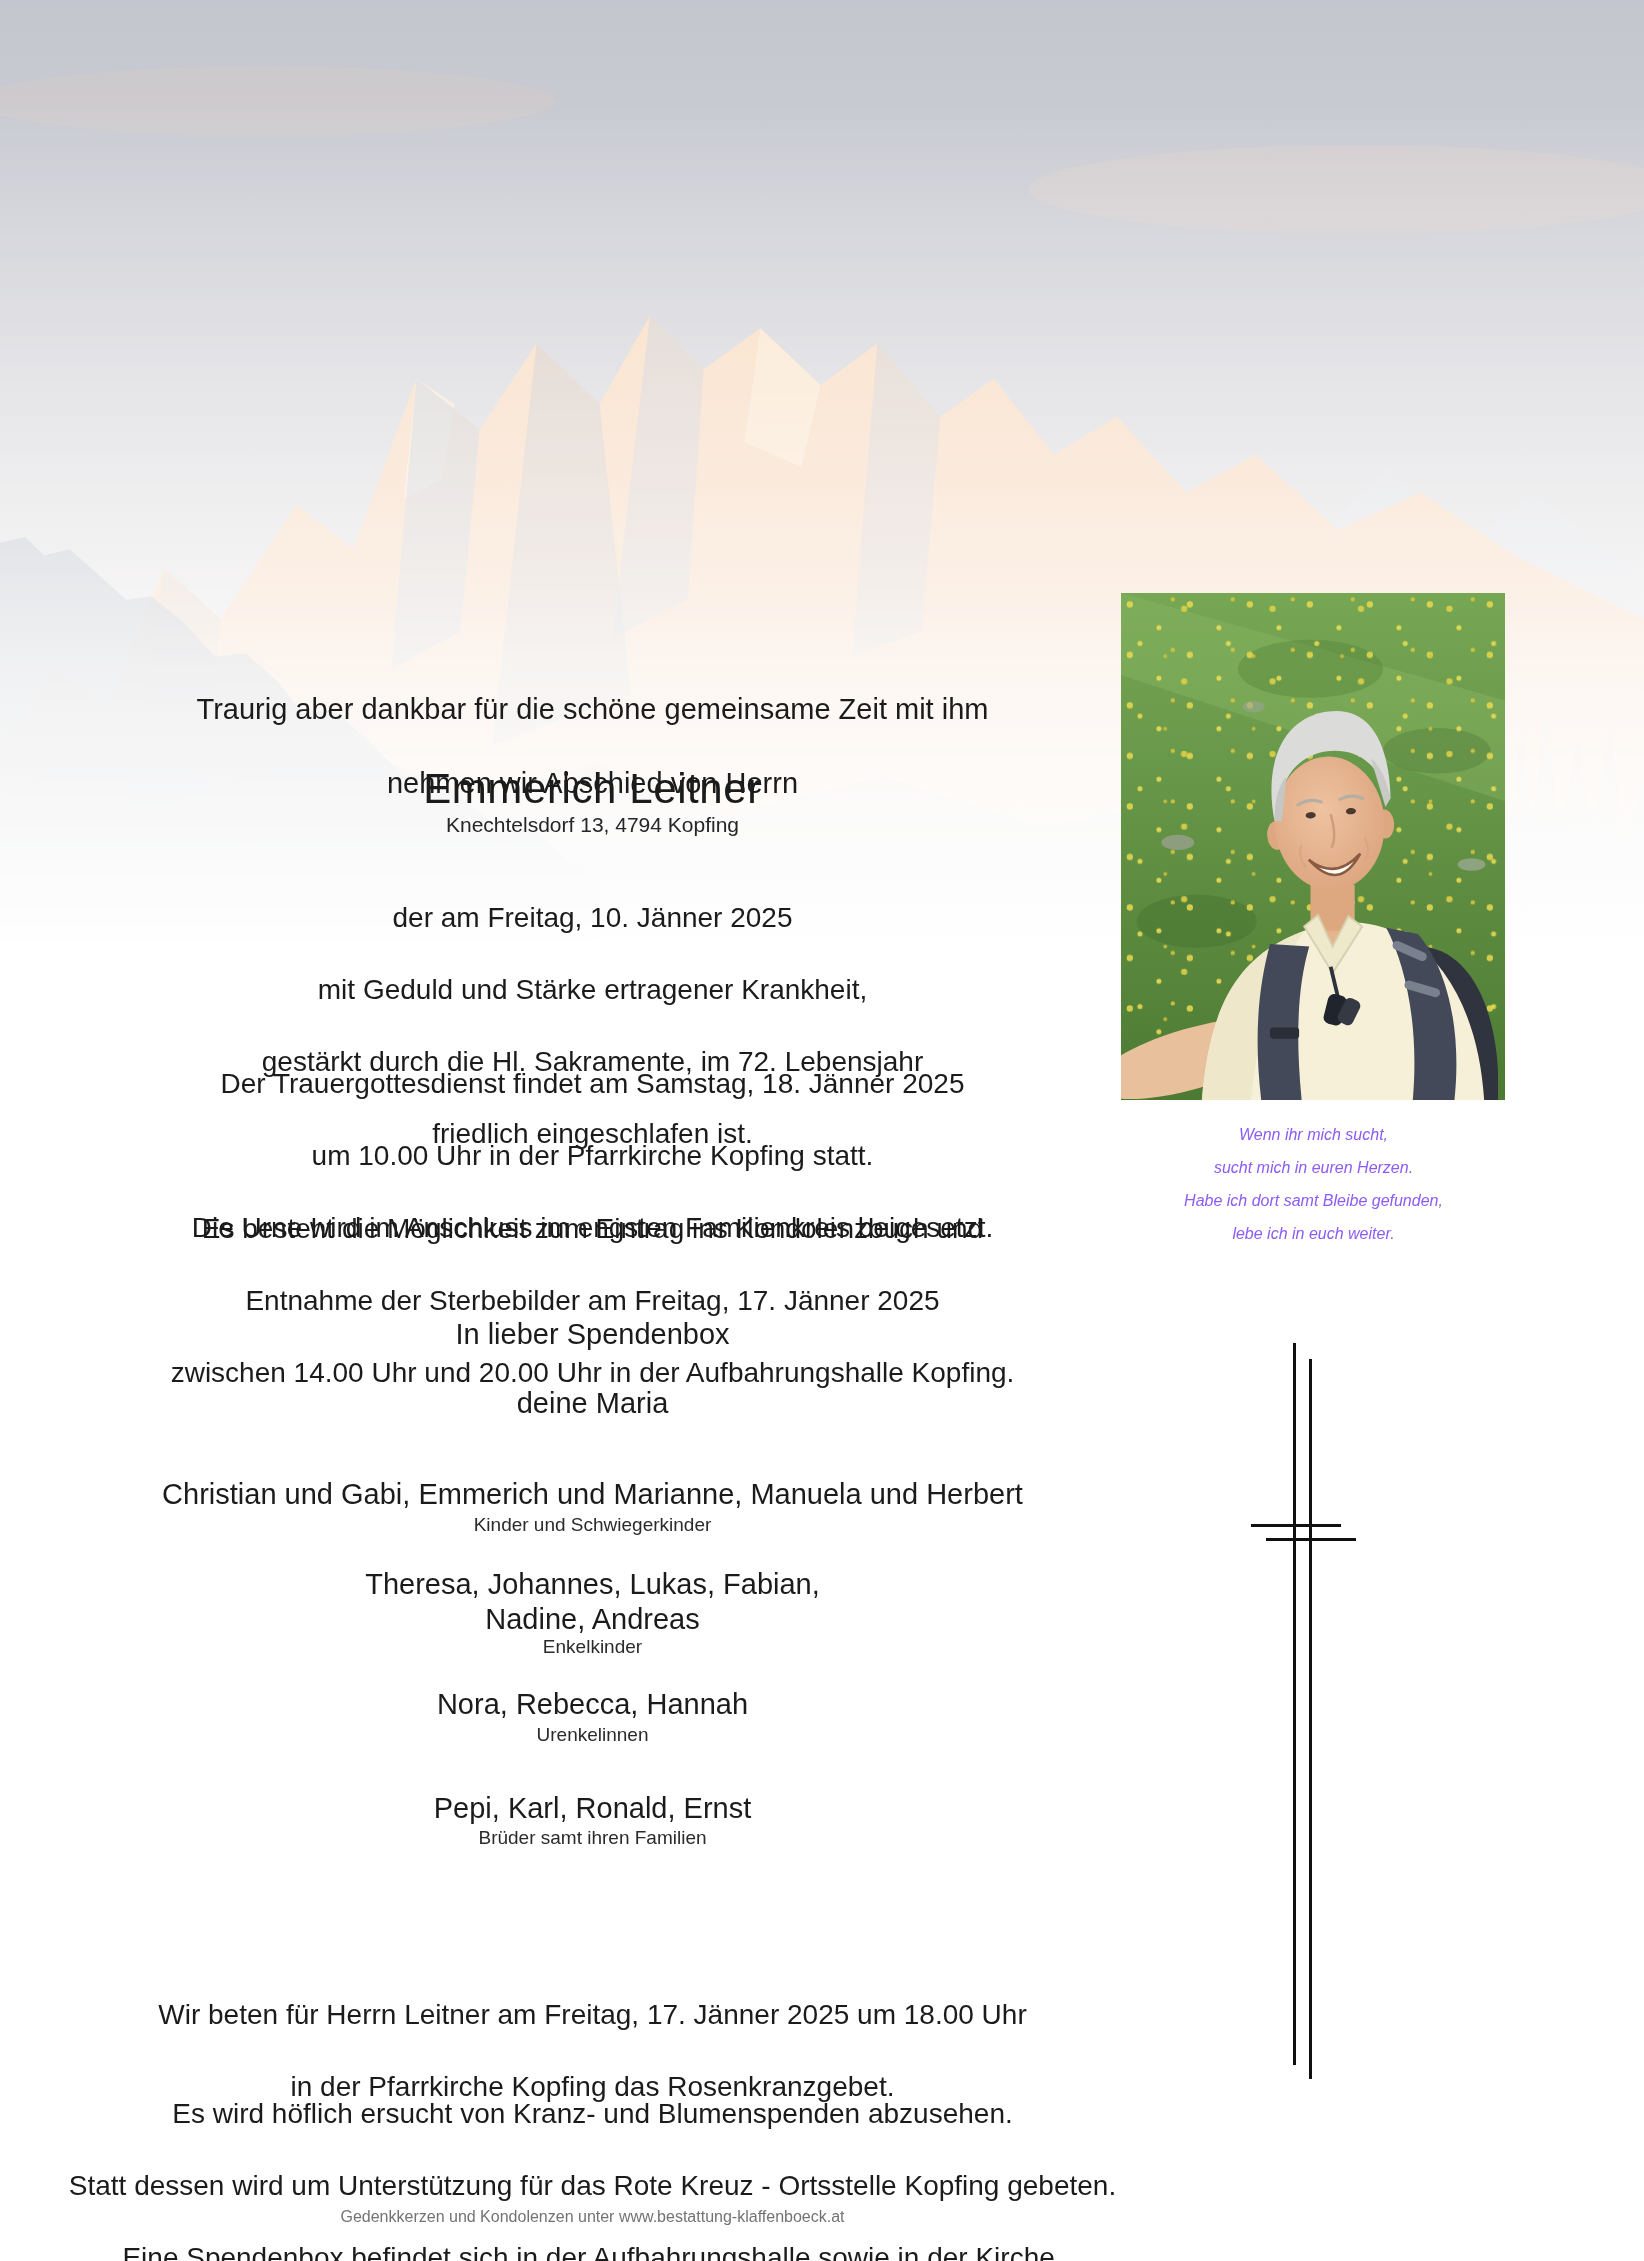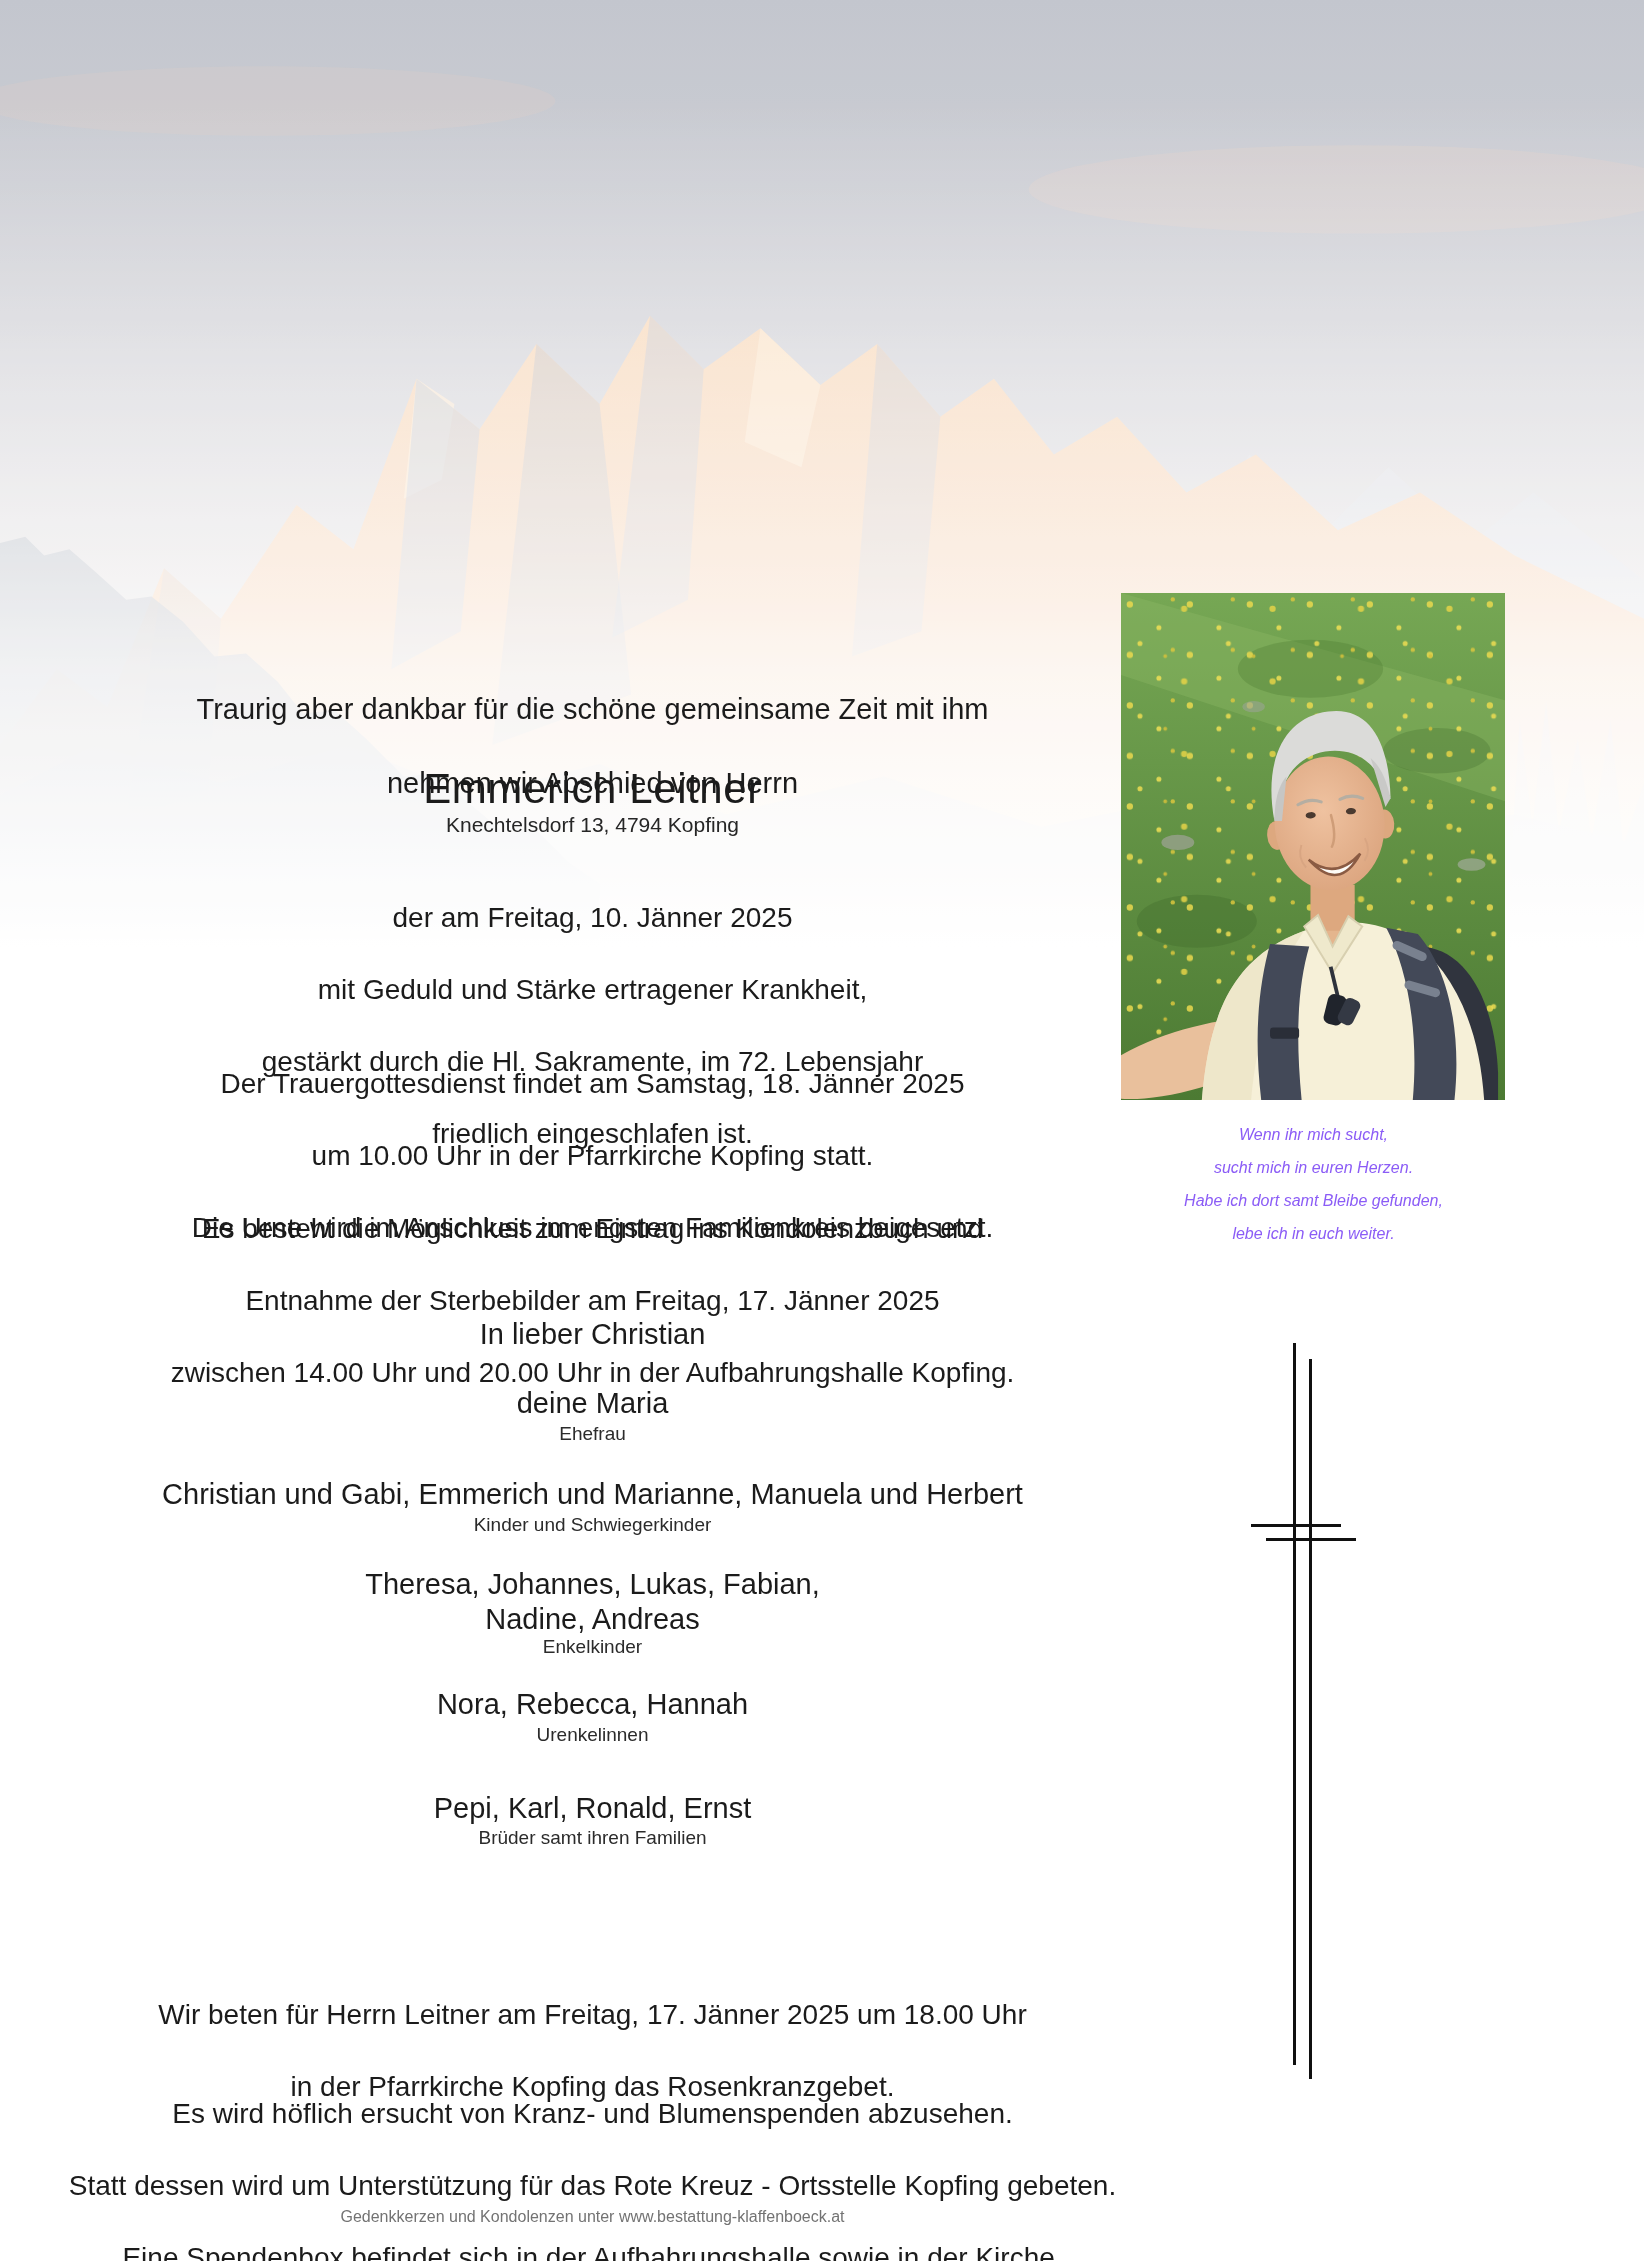--- a/index.html
+++ b/index.html
@@ -203,24 +203,23 @@
     <span class="ln">um 10.00 Uhr in der Pfarrkirche Kopfing statt.</span>
     <span class="ln">Die Urne wird im Anschluss im engsten Familienkreis beigesetzt.</span>
   </div>
 
   <div class="t body44" style="top:1175px">
     <span class="ln">Es besteht die Möglichkeit zum Eintrag ins Kondolenzbuch und</span>
     <span class="ln">Entnahme der Sterbebilder am Freitag, 17. Jänner 2025</span>
     <span class="ln">zwischen 14.00 Uhr und 20.00 Uhr in der Aufbahrungshalle Kopfing.</span>
   </div>
 
-  <div class="t names" style="top:1317px">In lieber Christian</div>
+  <div class="t names" style="top:1317px">In lieber Spendenbox</div>
 
   <div class="t names" style="top:1386px">deine Maria</div>
-  <div class="t label" style="top:1422px">Ehefrau</div>
 
   <div class="t names" style="top:1477px">Christian und Gabi, Emmerich und Marianne, Manuela und Herbert</div>
   <div class="t label" style="top:1513px">Kinder und Schwiegerkinder</div>
 
   <div class="t names" style="top:1567px">Theresa, Johannes, Lukas, Fabian,</div>
   <div class="t names" style="top:1602px">Nadine, Andreas</div>
   <div class="t label" style="top:1635px">Enkelkinder</div>
 
   <div class="t names" style="top:1687px">Nora, Rebecca, Hannah</div>
   <div class="t label" style="top:1723px">Urenkelinnen</div>

